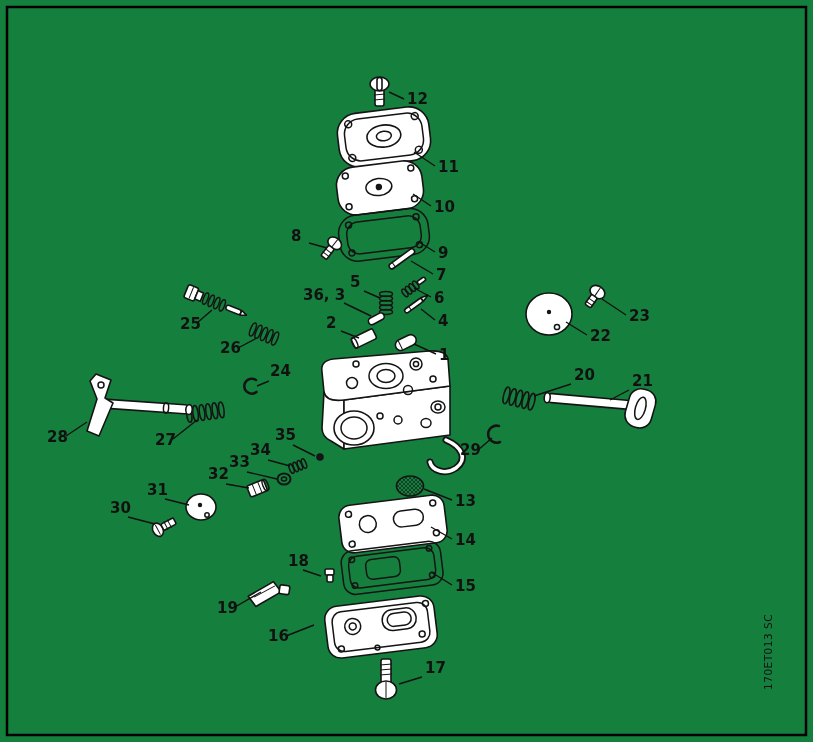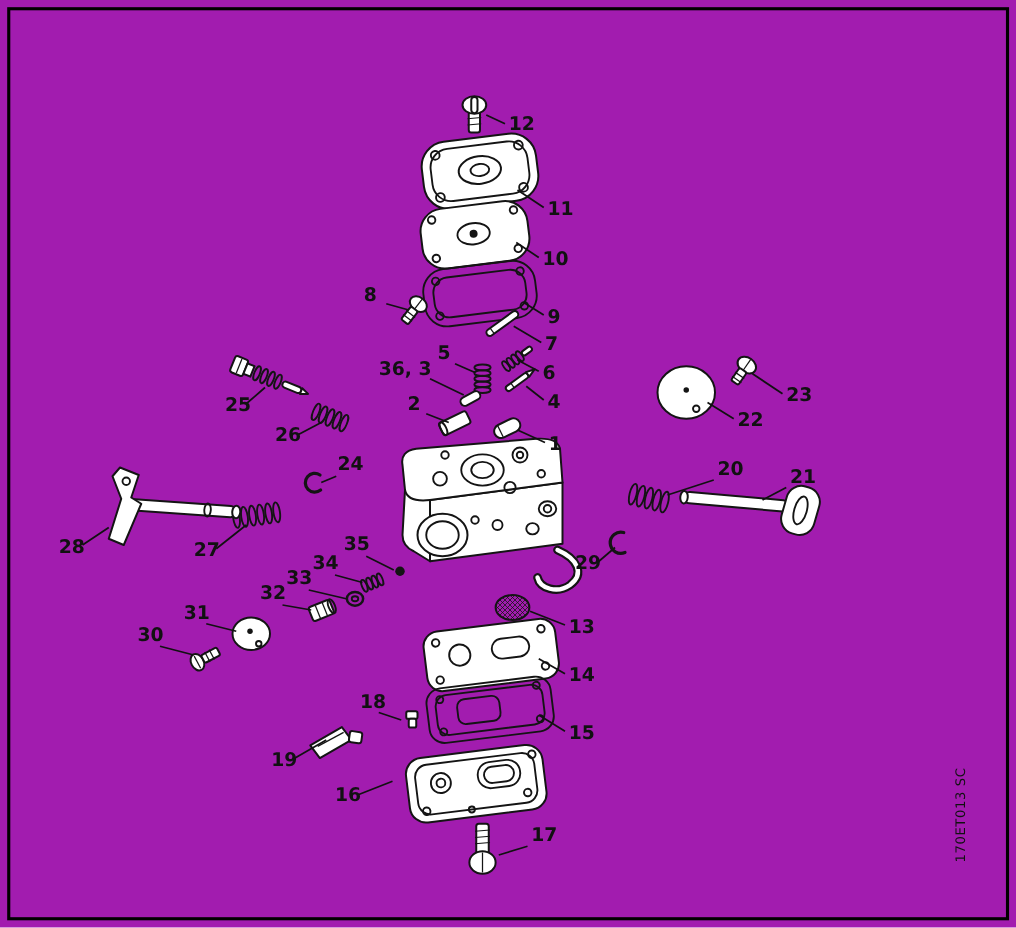--- a/index.html
+++ b/index.html
@@ -1,16 +1,16 @@
 <!DOCTYPE html>
 <html><head>
 <meta charset="utf-8">
 <style>
   html,body{margin:0;padding:0;background:#ffffff;}
-  .stage{position:relative;width:813px;height:742px;background:#a21caf;overflow:hidden;
+  .stage{position:relative;width:813px;height:742px;background:#15803d;overflow:hidden;
          font-family:"DejaVu Sans","Liberation Sans",sans-serif;}
   svg{position:absolute;inset:0;display:block;}
   .p{fill:#ffffff;stroke:#141414;stroke-width:1.6;stroke-linejoin:round;stroke-linecap:round;}
   .nf{fill:none;stroke:#141414;stroke-width:1.5;stroke-linejoin:round;stroke-linecap:round;}
   .dk{fill:#141414;stroke:none;}
   .thin{stroke:#141414;stroke-width:1;fill:none;}
   .frame{fill:none;stroke:#000000;stroke-width:2.5;}
   #callout-layer text{font:bold 15px "DejaVu Sans",sans-serif;fill:#111111;}
   #callout-layer line{stroke:#111111;stroke-width:1.4;}
   .watermark{font:10.5px "DejaVu Sans",sans-serif;fill:#111111;letter-spacing:0.5px;}

